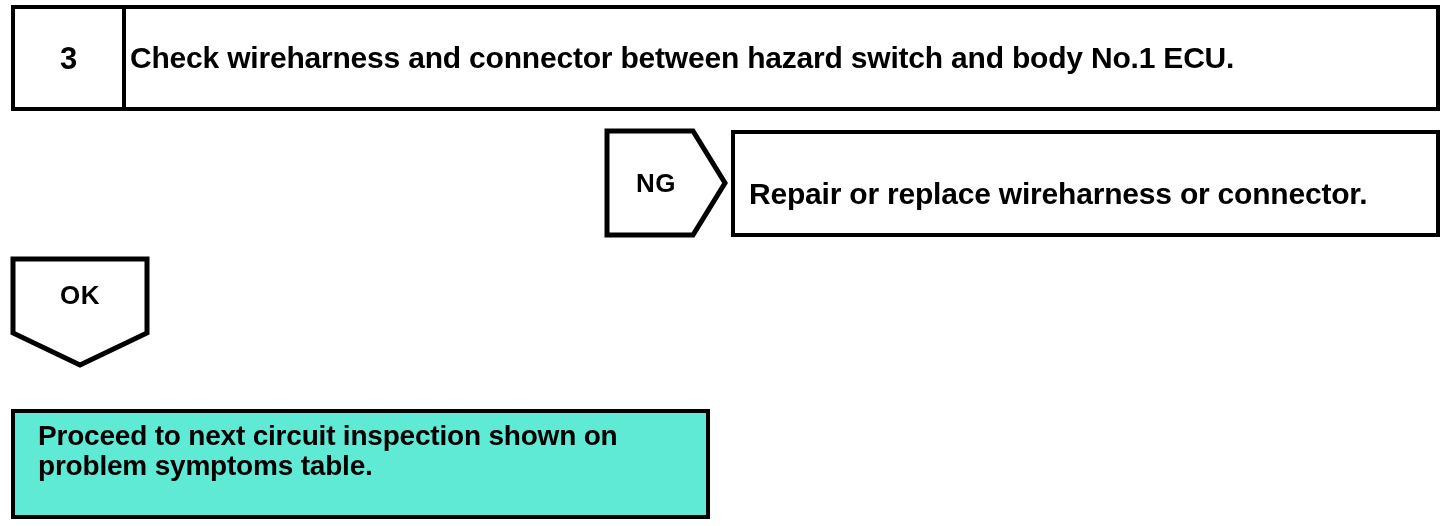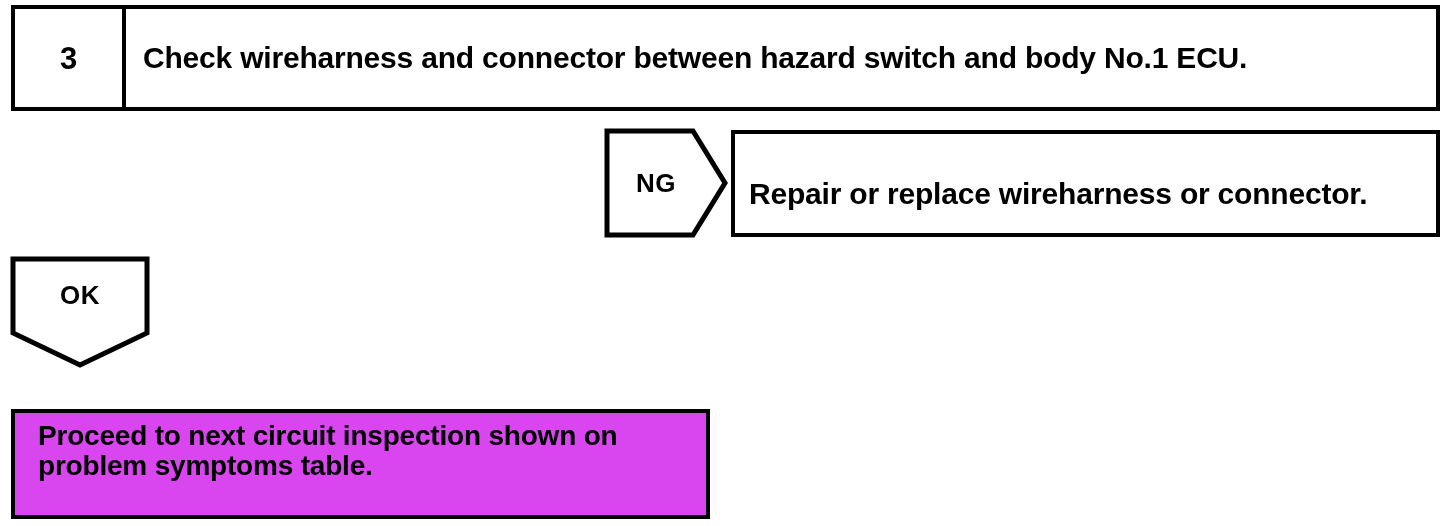--- a/index.html
+++ b/index.html
@@ -44,21 +44,21 @@
   .step-number-text {
     font-size: 31px;
     font-weight: bold;
     letter-spacing: 0px;
     line-height: 1;
   }
   .step-title-cell {
     flex: 1 1 auto;
     display: flex;
     align-items: center;
-    padding-left: 17px;
+    padding-left: 4px;
     box-sizing: border-box;
   }
   .step-title-text {
     font-size: 30px;
     font-weight: bold;
     line-height: 1.05;
     letter-spacing: -0.2px;
     white-space: nowrap;
   }
 
@@ -141,21 +141,21 @@
 
   
   .outcome-box {
     position: absolute;
     left: 11px;
     top: 409px;
     width: 699px;
     height: 110px;
     box-sizing: border-box;
     border: 4px solid #000000;
-    background: #d946ef;
+    background: #5eead4;
     padding: 8px 10px 0 23px;
   }
   .outcome-text {
     font-size: 28px;
     font-weight: bold;
     line-height: 1.07;
     letter-spacing: -0.2px;
     white-space: pre-line;
   }
 </style>

